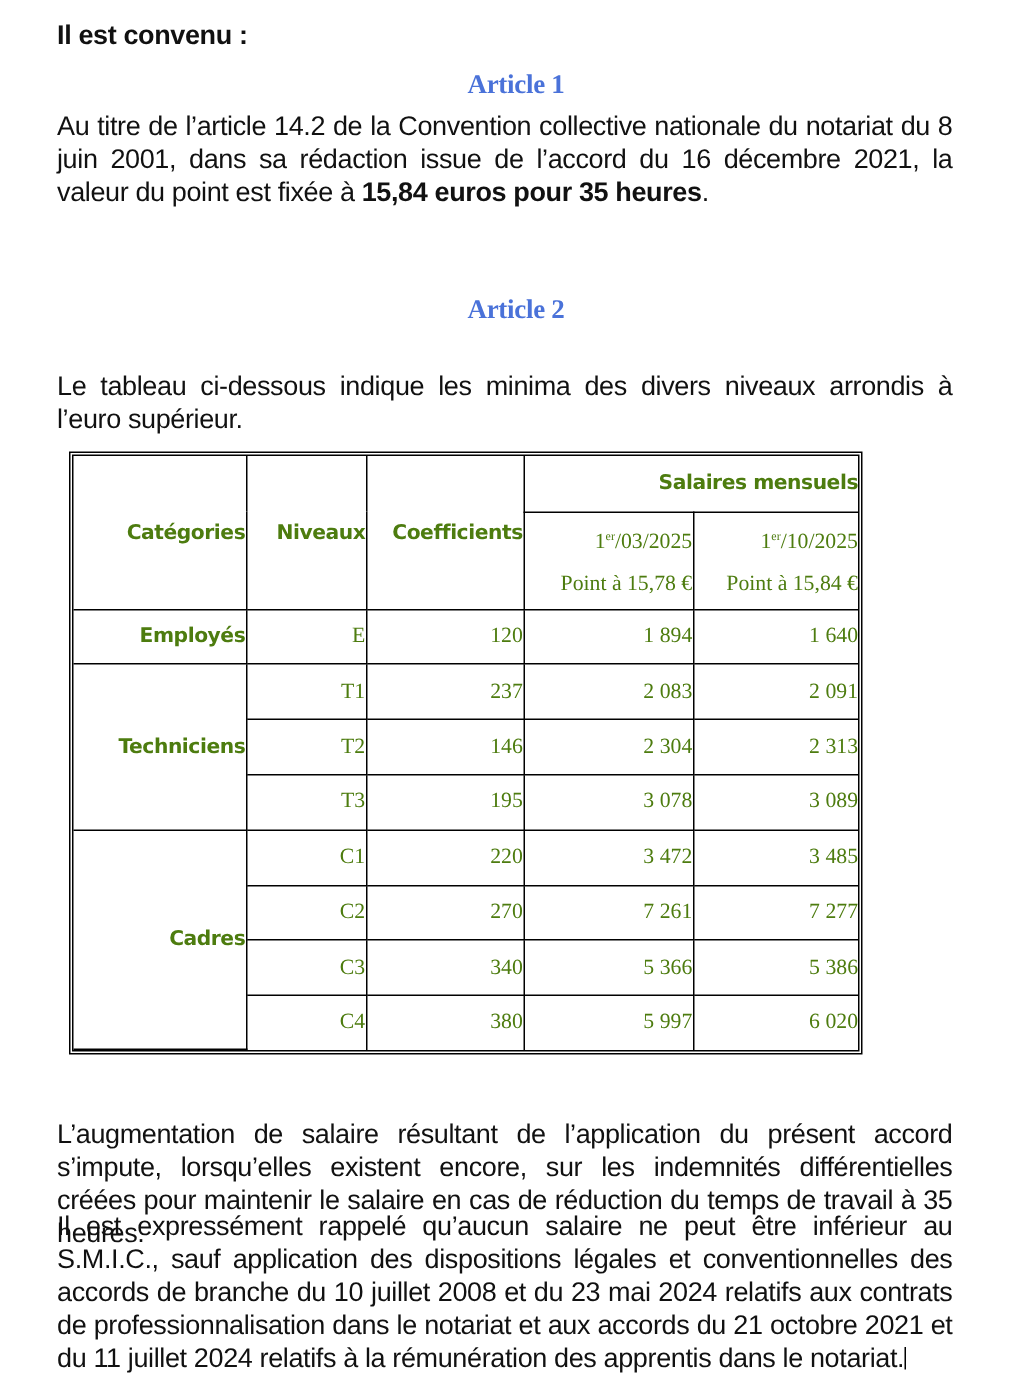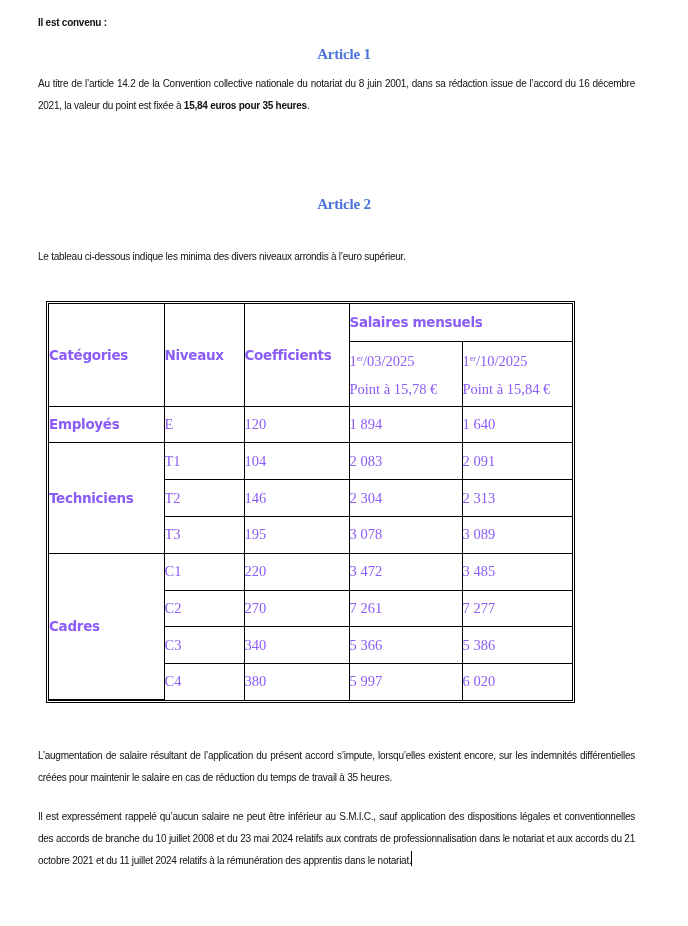--- a/index.html
+++ b/index.html
@@ -3,49 +3,49 @@
 <meta charset="utf-8">
 <style>
   html, body { margin: 0; padding: 0; background: #ffffff; }
   body {
     width: 688px; height: 926px; position: relative; overflow: hidden;
     font-family: "DejaVu Sans", sans-serif; color: #111;
   }
   .p {
     position: absolute; left: 38px; width: 597px;
     font-family: "Liberation Sans", sans-serif;
-    font-size: 10px; line-height: 22px; color: #111;
+    font-size: 18px; line-height: 22px; color: #111;
     text-align: justify; letter-spacing: -0.25px;
   }
   .intro { top: 12px; font-weight: bold; }
   .heading {
     position: absolute; left: 0; width: 688px; text-align: center;
     font-family: "Liberation Serif", serif; font-weight: bold;
-    font-size: 15px; color: #4a72d9; letter-spacing: -0.2px;
+    font-size: 18px; color: #4a72d9; letter-spacing: -0.2px;
   }
   .h1 { top: 46px; }
   .h2 { top: 196px; }
   .p1 { top: 73px; }
   .p2 { top: 234px; margin-top: 12px; }
   .p3 { top: 745px; }
   .p4 { top: 806px; }
   b { font-weight: bold; }
   .cursor { display: inline-block; width: 1px; height: 15px; background: #000; vertical-align: -2px; }
 
   .tbl-wrap {
     position: absolute; left: 46px; top: 301px; width: 523px; height: 396px;
     border: 3px double #000;
   }
   table {
     border-collapse: collapse; width: 100%; height: 100%;
     table-layout: fixed;
   }
   td, th {
-    border: 1.5px solid #000; text-align: left; vertical-align: middle;
-    padding: 0; color: #8b5cf6;
+    border: 1.5px solid #000; text-align: right; vertical-align: middle;
+    padding: 0; color: #4d7c0f;
   }
   tr:first-child th { border-top: none; }
   tr:last-child td { border-bottom: none; }
   tr th:first-child, tr td:first-child { border-left: none; }
   .lastcol { border-right: none !important; }
   th.sans, td.sans {
     font-family: "DejaVu Sans", sans-serif; font-weight: bold; font-size: 13.5px;
     letter-spacing: -0.3px;
   }
   .serif {
@@ -96,21 +96,21 @@
       <td class="sans">Employés</td>
       <td class="serif">E</td>
       <td class="serif">120</td>
       <td class="serif">1 894</td>
       <td class="serif lastcol">1 640</td>
     </tr>
 
     <tr>
       <td class="sans" rowspan="3">Techniciens</td>
       <td class="serif">T1</td>
-      <td class="serif">104</td>
+      <td class="serif">237</td>
       <td class="serif">2 083</td>
       <td class="serif lastcol">2 091</td>
     </tr>
     <tr>
       <td class="serif">T2</td>
       <td class="serif">146</td>
       <td class="serif">2 304</td>
       <td class="serif lastcol">2 313</td>
     </tr>
     <tr>

